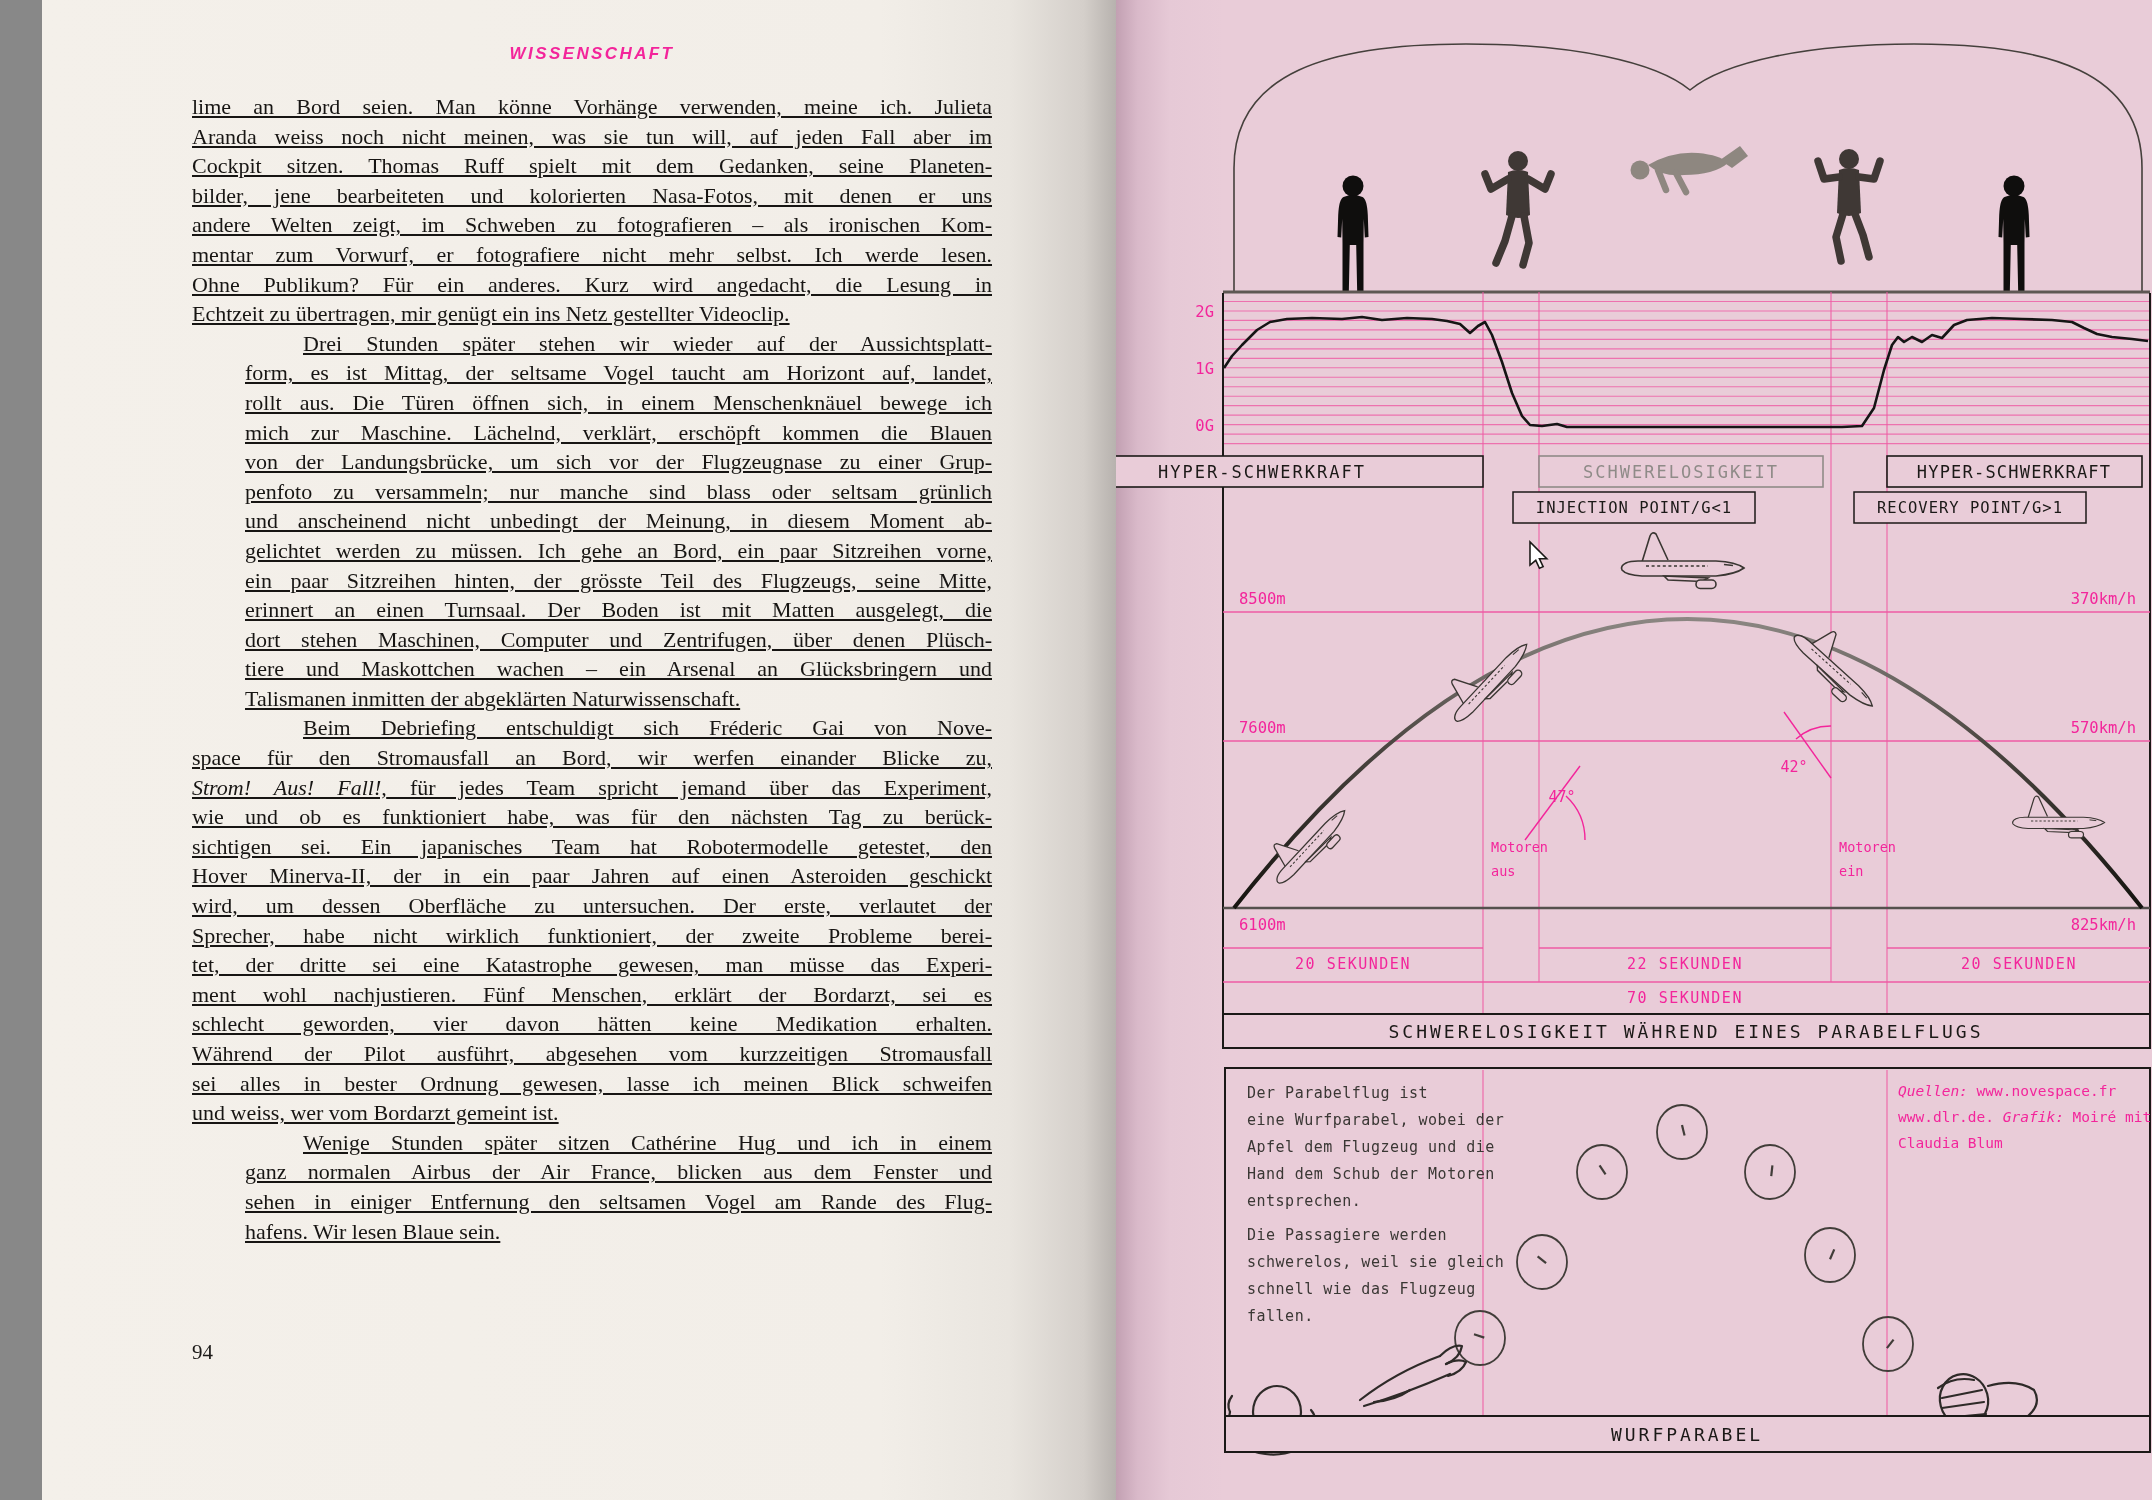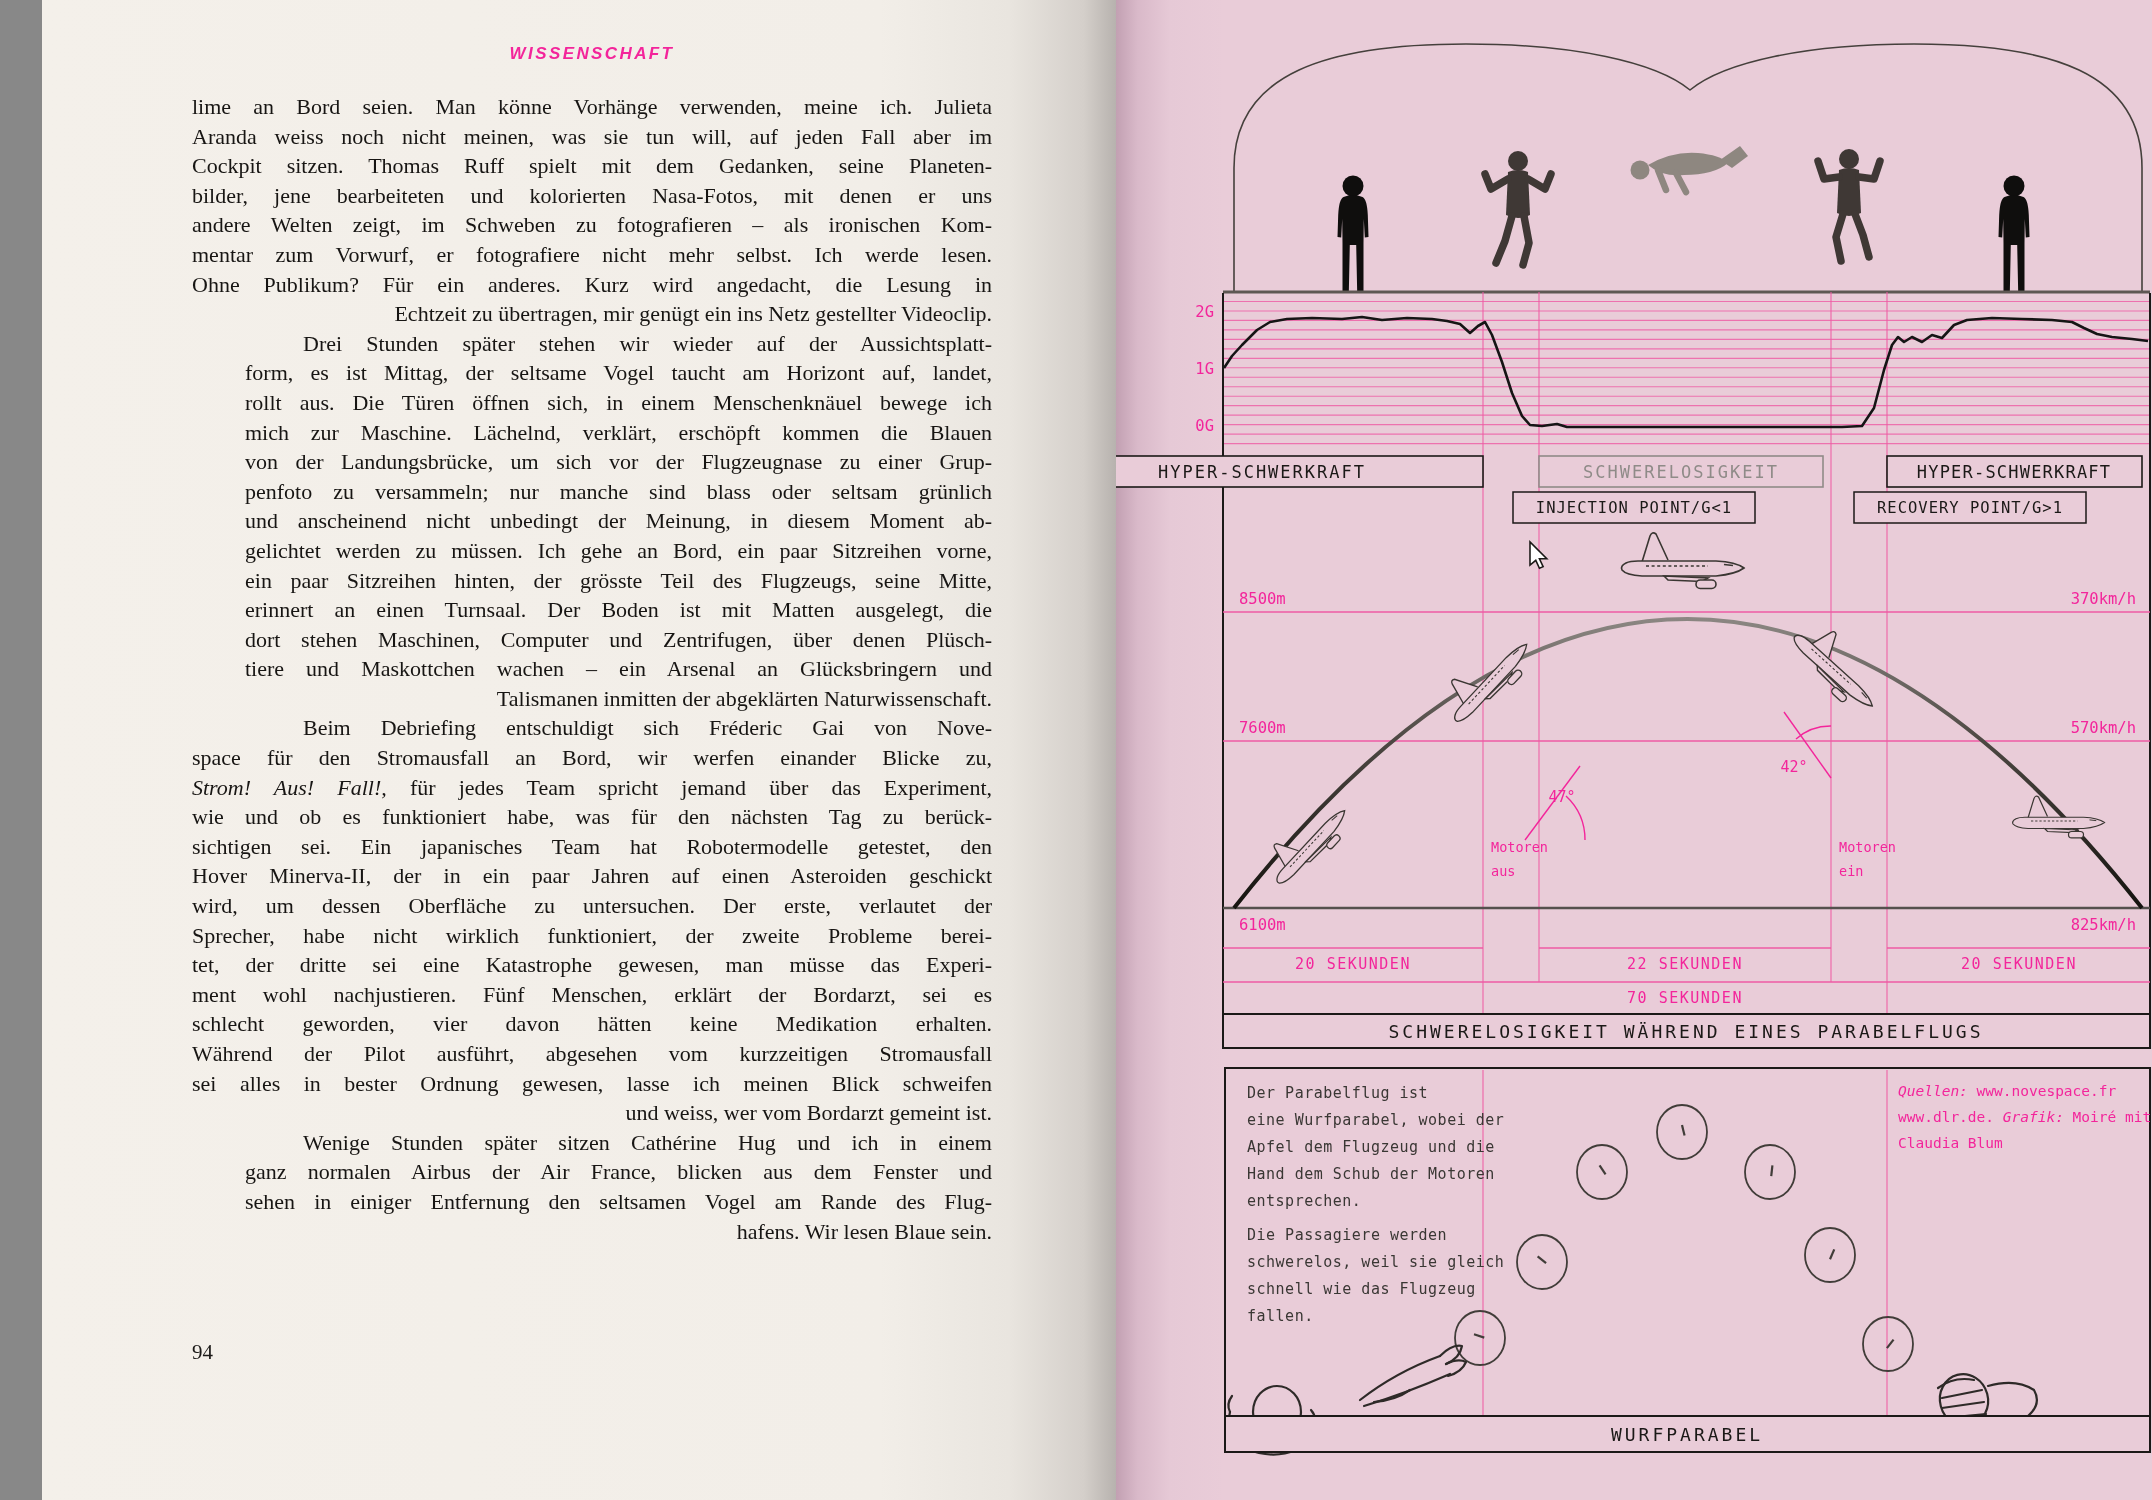--- a/index.html
+++ b/index.html
@@ -9,23 +9,23 @@
     background:linear-gradient(to right,#f4f0ea 0%,#f2eee8 78%,#e9e5df 90%,#d4cfca 97%,#b7b2ae 100%);}
   .right-page{position:absolute;left:1074px;top:0;width:1078px;height:1500px;
     background:linear-gradient(to right,#c2a0b2 0%,#d9b9c9 2%,#e6c9d6 5%,#e9ccd8 10%,#e9ccd8 100%);}
   .kicker{position:absolute;left:150px;top:44px;width:800px;text-align:center;
     font-family:"Liberation Sans",sans-serif;font-style:italic;font-weight:bold;
     font-size:17px;letter-spacing:2.4px;color:#f3259b;}
   .textcol{position:absolute;left:150px;top:92px;width:800px;
     font-size:22px;line-height:29.6px;color:#171513;}
   .para{position:relative;}
   .para.block{margin-left:53px;}
-  .tline{height:29.6px;overflow:hidden;text-align:justify;}
+  .tline{height:29.6px;overflow:hidden;text-align:justify;text-decoration:underline;}
   .tline::after{content:"";display:inline-block;width:100%;}
-  .tline.last{text-align:right;}
+  .tline.last{text-align:left;}
   .tline.last::after{content:none;}
   .pagenum{position:absolute;left:150px;top:1340px;width:800px;text-align:left;
     font-size:21px;color:#1c1a18;}
   svg text{font-family:"DejaVu Sans Mono",monospace;}
   .pinklbl{fill:#f3259b;}
   .inklbl{fill:#1b1917;}
   .graylbl{fill:#8f8b88;}
 </style>
 </head>
 <body>

